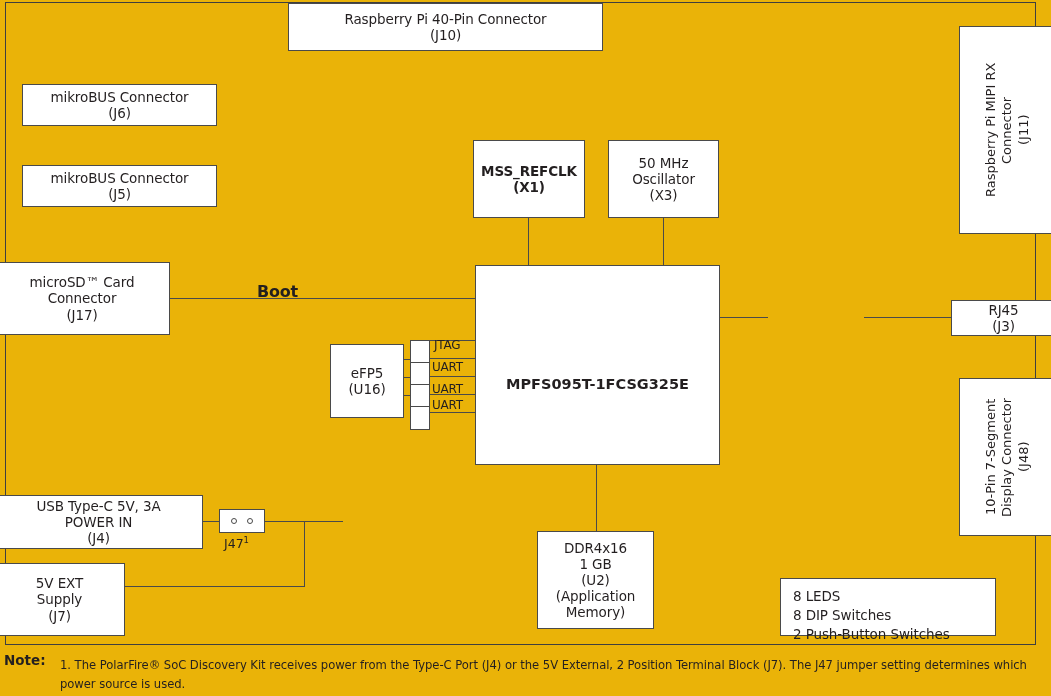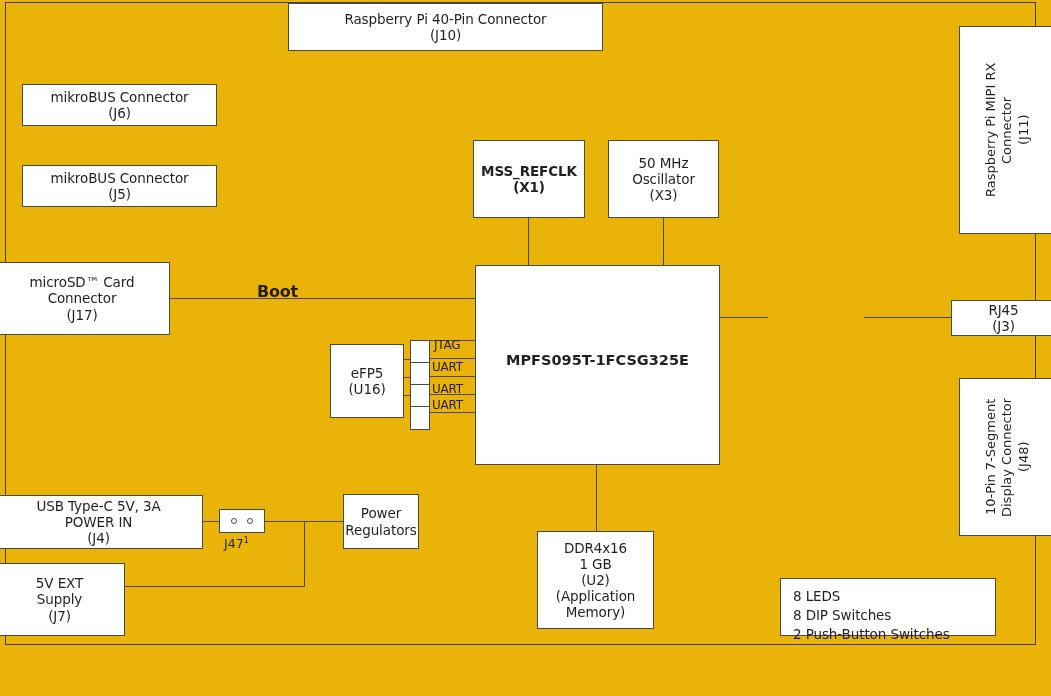--- a/index.html
+++ b/index.html
@@ -58,21 +58,21 @@
     transform: rotate(180deg);
     font-size: 13px;
     line-height: 1.25;
     letter-spacing: 0px;
   }
   .blk.soc {
     font-weight: bold;
     font-size: 14.5px;
     letter-spacing: 0px;
     align-items: flex-start;
-    padding-top: 86px;
+    padding-top: 110px;
   }
   .blk.left-list {
     display: block;
     text-align: left;
     padding: 8px 0 0 12px;
     font-size: 13.5px;
     line-height: 1.42;
   }
   
   .ln {
@@ -310,39 +310,37 @@
     </div>
 
     <div class="blk" style="left:-6px; top:563px; width:131px; height:73px;">
       <div>
         <span class="t">5V EXT</span>
         <span class="t">Supply</span>
         <span class="t">(J7)</span>
       </div>
     </div>
 
-    <div class="blk" style="left:343px; top:494px; width:76px; height:55px;">
-      <div>
-        <span class="t">Power</span>
-        <span class="t">Regulators</span>
-      </div>
-    </div>
 
     <div class="blk" style="left:537px; top:531px; width:117px; height:98px;">
       <div>
         <span class="t">DDR4x16</span>
         <span class="t">1 GB</span>
         <span class="t">(U2)</span>
         <span class="t">(Application</span>
         <span class="t">Memory)</span>
       </div>
     </div>
 
     <div class="blk left-list" style="left:780px; top:578px; width:216px; height:58px;">
       <span class="t">8 LEDS</span>
       <span class="t">8 DIP Switches</span>
       <span class="t">2 Push-Button Switches</span>
     </div>
 
   </div>
 
+  <div id="note">
+    <span class="note-word">Note:</span>
+    <div class="note-body">1. The PolarFire® SoC Discovery Kit receives power from the Type-C Port (J4) or the 5V External, 2 Position Terminal Block (J7). The J47 jumper setting determines which power source is used.</div>
+  </div>
 
 </div>
 
 </body></html>

